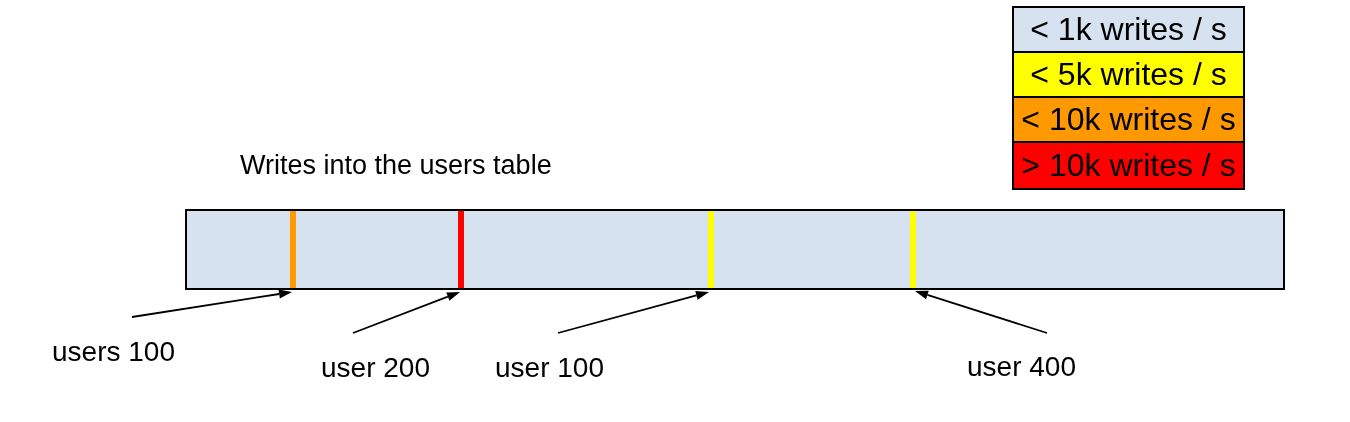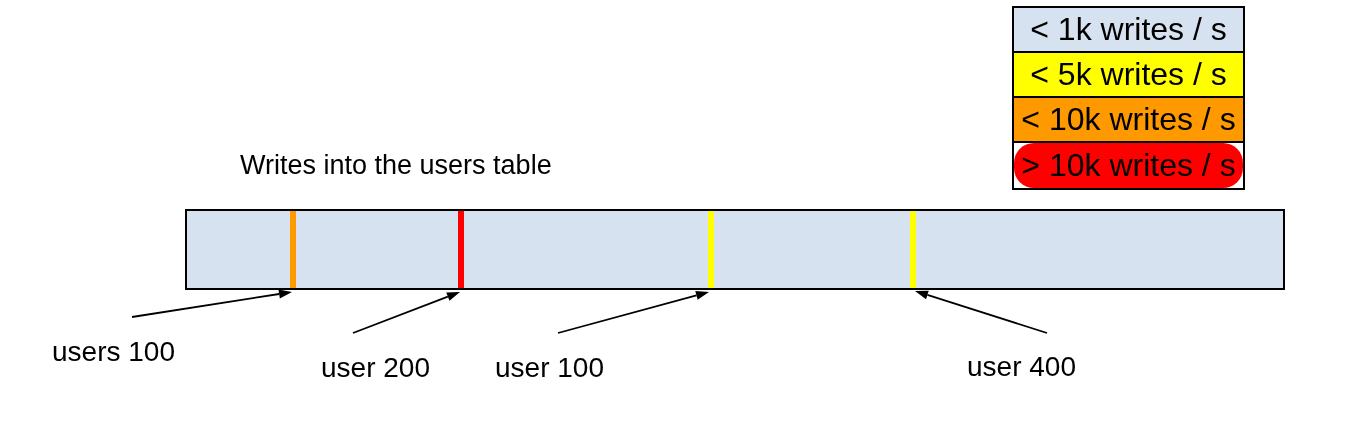--- a/index.html
+++ b/index.html
@@ -75,21 +75,21 @@
   <div class="legend">
     <div class="legend-row" style="background: rgb(214, 226, 240);">
       <span>&lt; 1k writes / s</span>
     </div>
     <div class="legend-row" style="background: rgb(255, 255, 0);">
       <span>&lt; 5k writes / s</span>
     </div>
     <div class="legend-row" style="background: rgb(255, 153, 0);">
       <span>&lt; 10k writes / s</span>
     </div>
-    <div class="legend-row" style="background: rgb(255, 0, 0); border-radius: 20px;">
+    <div class="legend-row" style="background: rgb(255, 0, 0);">
       <span>&gt; 10k writes / s</span>
     </div>
   </div>
 
   <div class="bar" id="users-bar" style="left: 185px; top: 209px; width: 1100px; height: 81px; background: rgb(214, 226, 240); border-color: rgb(0, 0, 0);"></div>
 
   <svg id="arrows" width="1350" height="422">
       <line x1="132" y1="317" x2="279.15584356123566" y2="294.0068994435569" stroke="#000000" stroke-width="1.8"></line>
       <polygon points="292,292 279.8505395224669,298.45295359543684 278.46114760000444,289.56084529167697" fill="#000000"></polygon>
       <line x1="353" y1="333" x2="447.86066862069276" y2="296.6515195004822" stroke="#000000" stroke-width="1.8"></line>

